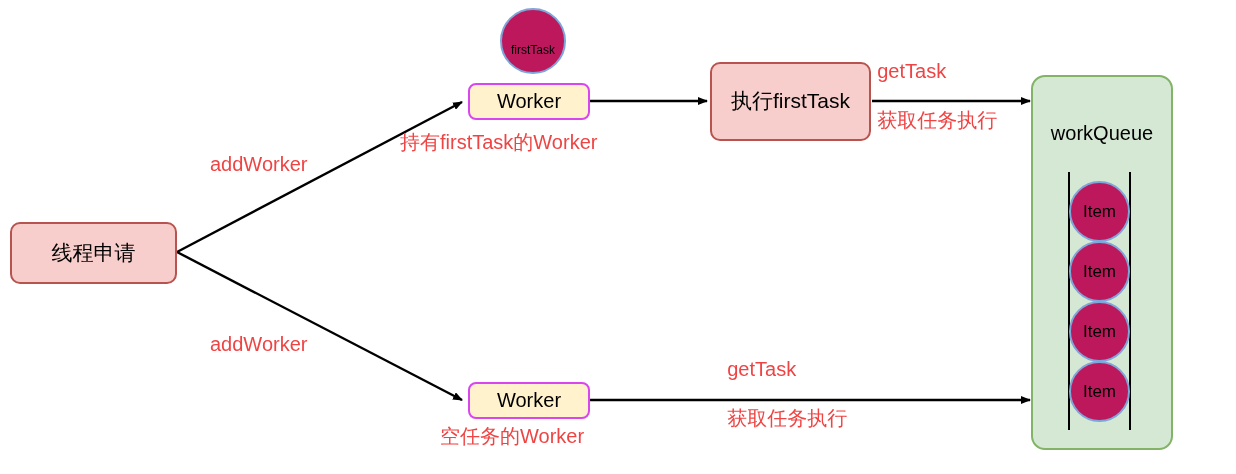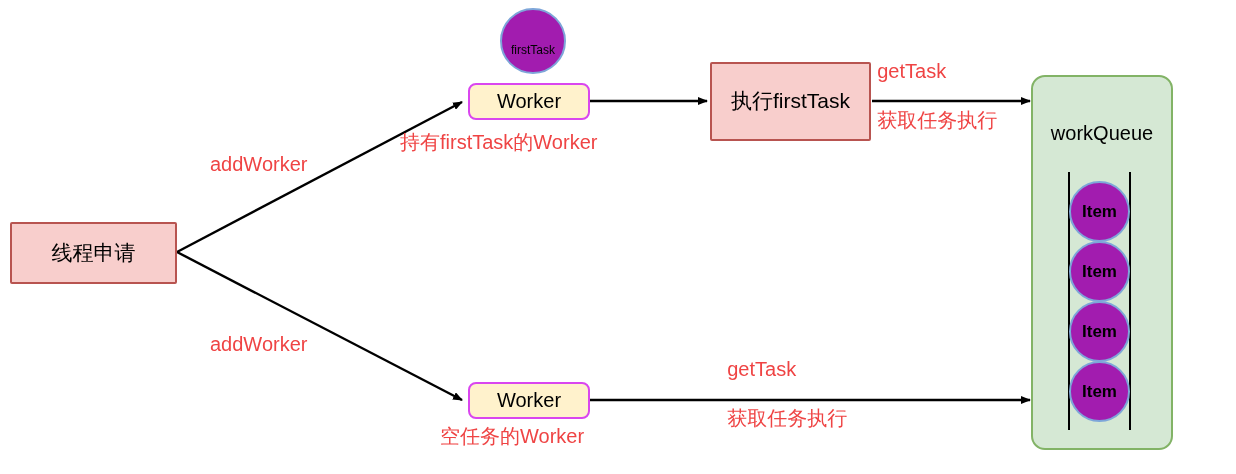--- a/index.html
+++ b/index.html
@@ -29,39 +29,38 @@
     display: flex;
     align-items: center;
     justify-content: center;
     text-align: center;
     color: #000000;
     line-height: 1.15;
   }
   .box-pink {
     background: #f8cecc;
     border: 2px solid #b85450;
-    border-radius: 2px;
+    border-radius: 10px;
   }
   .box-yellow {
     background: #fff2cc;
     border: 2px solid #d946ef;
     border-radius: 8px;
   }
   .box-green {
     background: #d5e8d4;
     border: 2px solid #82b366;
     border-radius: 14px;
     align-items: flex-start;
     justify-content: center;
   }
   .circle-blue {
-    background: #a21caf;
+    background: #be185d;
     border: 2px solid #7ea6d9;
     border-radius: 50%;
-    font-weight: bold;
   }
   .edge-label {
     position: absolute;
     color: #ef4444;
     white-space: pre;
     line-height: 1.22;
     text-align: left;
     background: transparent;
   }
   .queue-line {

